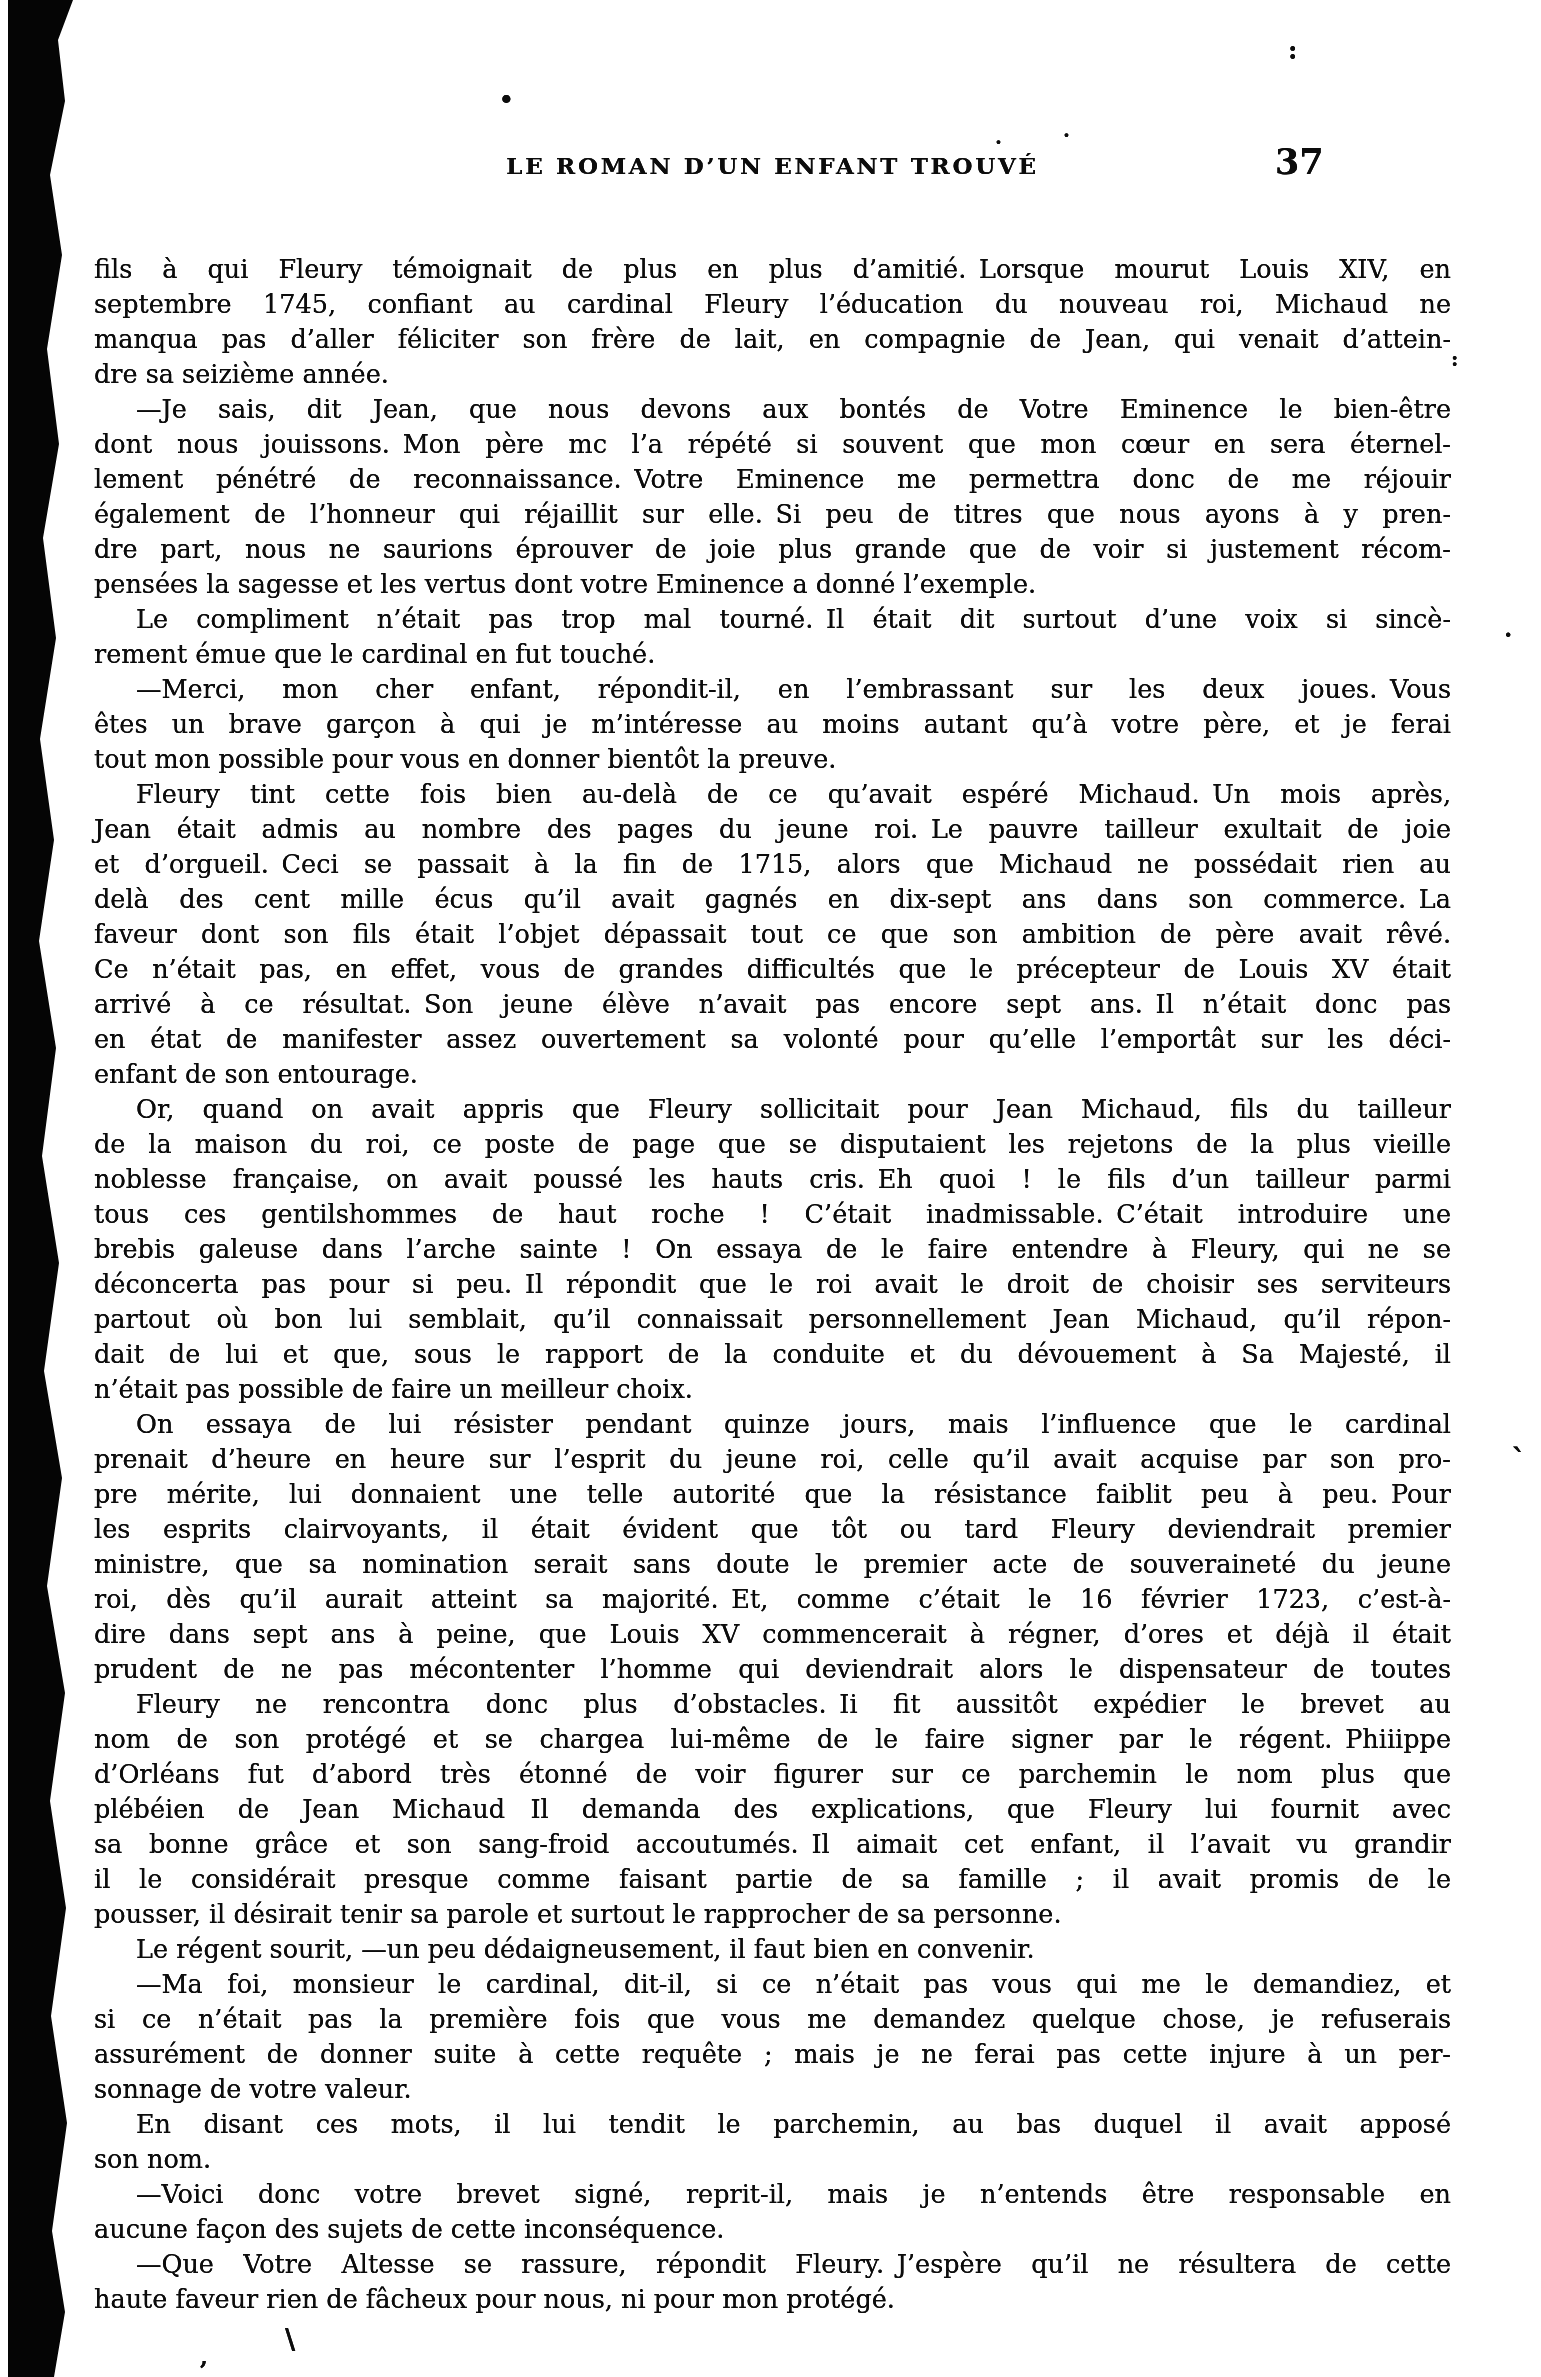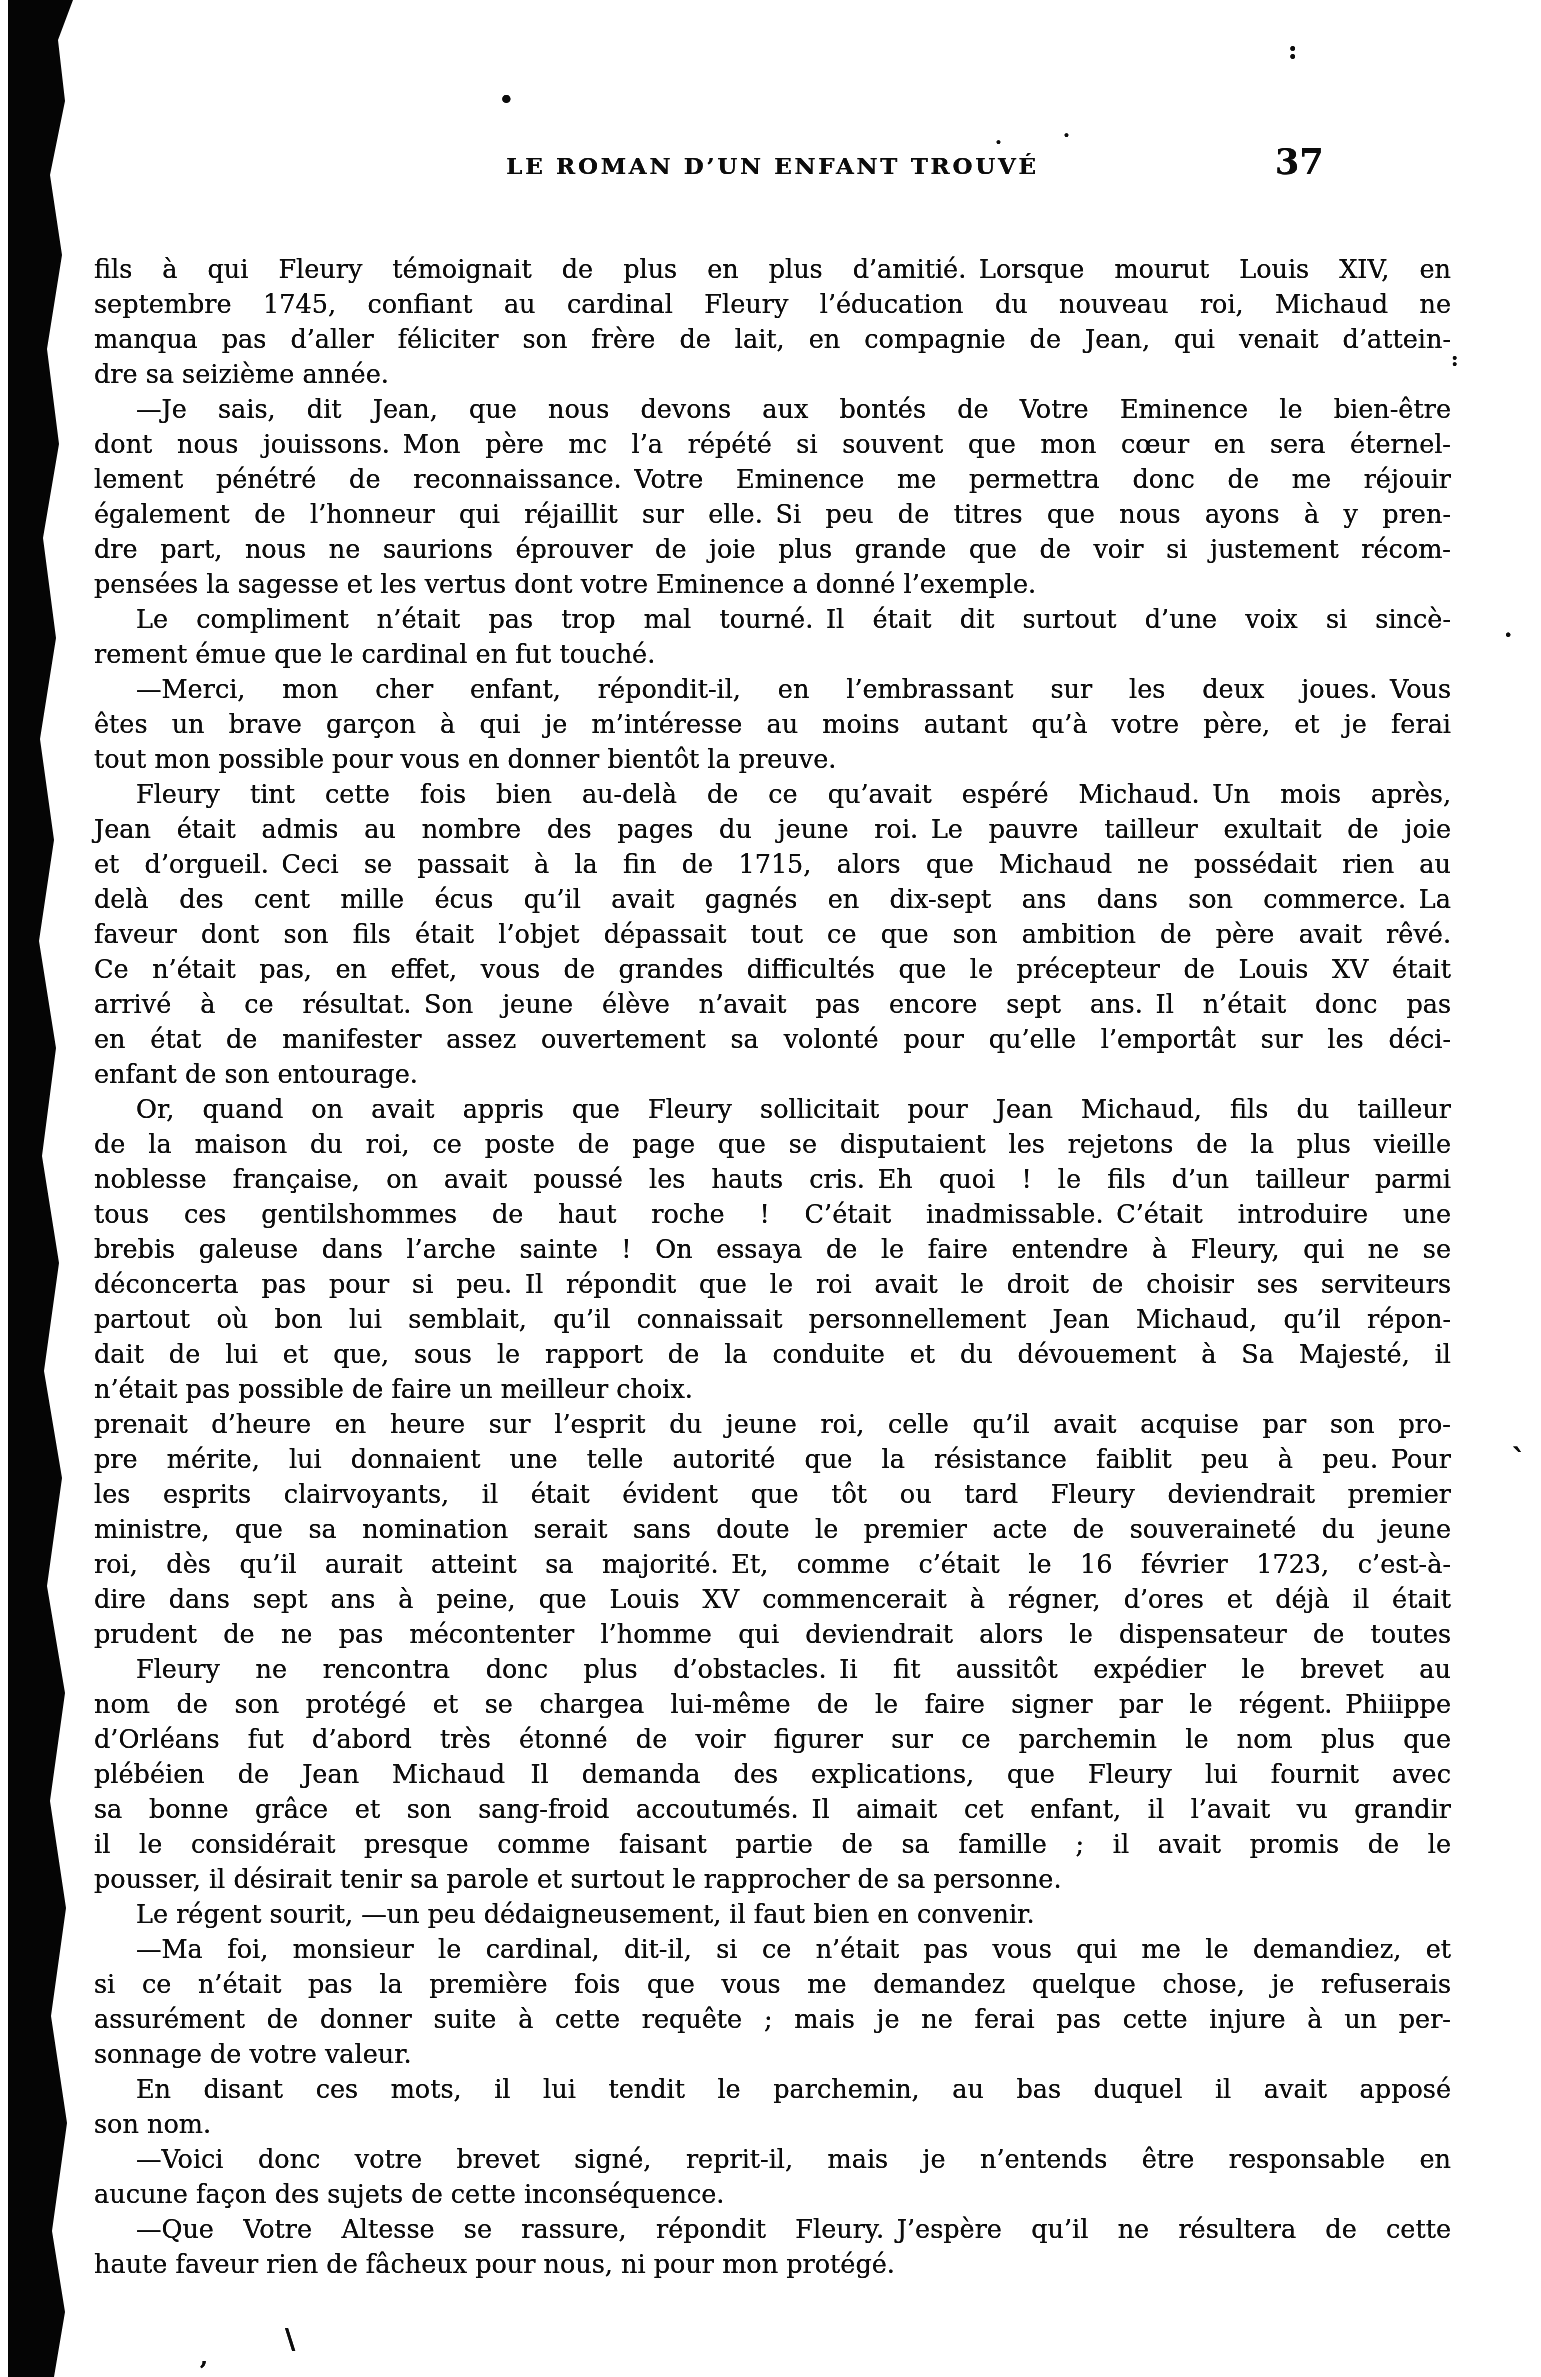--- a/index.html
+++ b/index.html
@@ -114,20 +114,21 @@
       <div class="line last">enfant de son entourage.</div>
       <div class="line indent">Or, quand on avait appris que Fleury sollicitait pour Jean Michaud, fils du tailleur</div>
       <div class="line">de la maison du roi, ce poste de page que se disputaient les rejetons de la plus vieille</div>
       <div class="line">noblesse française, on avait poussé les hauts cris. Eh quoi ! le fils d’un tailleur parmi</div>
       <div class="line">tous ces gentilshommes de haut roche ! C’était inadmissable. C’était introduire une</div>
       <div class="line">brebis galeuse dans l’arche sainte ! On essaya de le faire entendre à Fleury, qui ne se</div>
       <div class="line">déconcerta pas pour si peu. Il répondit que le roi avait le droit de choisir ses serviteurs</div>
       <div class="line">partout où bon lui semblait, qu’il connaissait personnellement Jean Michaud, qu’il répon-</div>
       <div class="line">dait de lui et que, sous le rapport de la conduite et du dévouement à Sa Majesté, il</div>
       <div class="line last">n’était pas possible de faire un meilleur choix.</div>
+      <div class="line indent">On essaya de lui résister pendant quinze jours, mais l’influence que le cardinal</div>
       <div class="line">prenait d’heure en heure sur l’esprit du jeune roi, celle qu’il avait acquise par son pro-</div>
       <div class="line">pre mérite, lui donnaient une telle autorité que la résistance faiblit peu à peu. Pour</div>
       <div class="line">les esprits clairvoyants, il était évident que tôt ou tard Fleury deviendrait premier</div>
       <div class="line">ministre, que sa nomination serait sans doute le premier acte de souveraineté du jeune</div>
       <div class="line">roi, dès qu’il aurait atteint sa majorité. Et, comme c’était le 16 février 1723, c’est-à-</div>
       <div class="line">dire dans sept ans à peine, que Louis XV commencerait à régner, d’ores et déjà il était</div>
       <div class="line">prudent de ne pas mécontenter l’homme qui deviendrait alors le dispensateur de toutes</div>
       <div class="line indent">Fleury ne rencontra donc plus d’obstacles. Ii fit aussitôt expédier le brevet au</div>
       <div class="line">nom de son protégé et se chargea lui-même de le faire signer par le régent. Phiiippe</div>
       <div class="line">d’Orléans fut d’abord très étonné de voir figurer sur ce parchemin le nom plus que</div>

